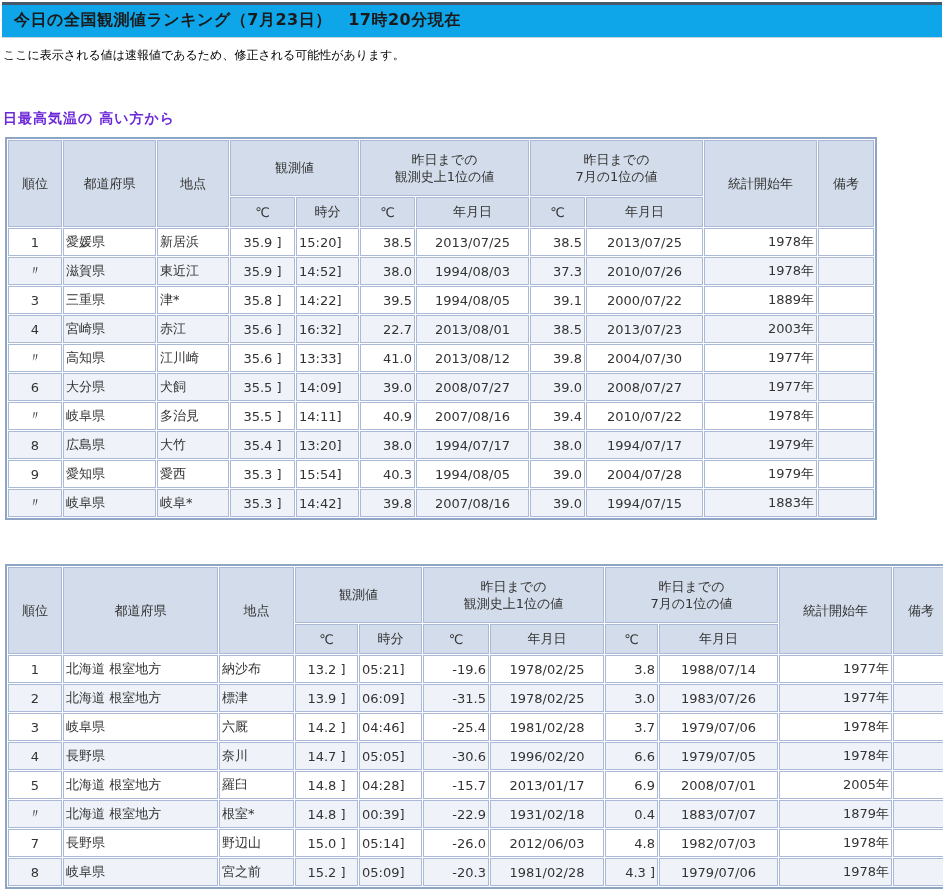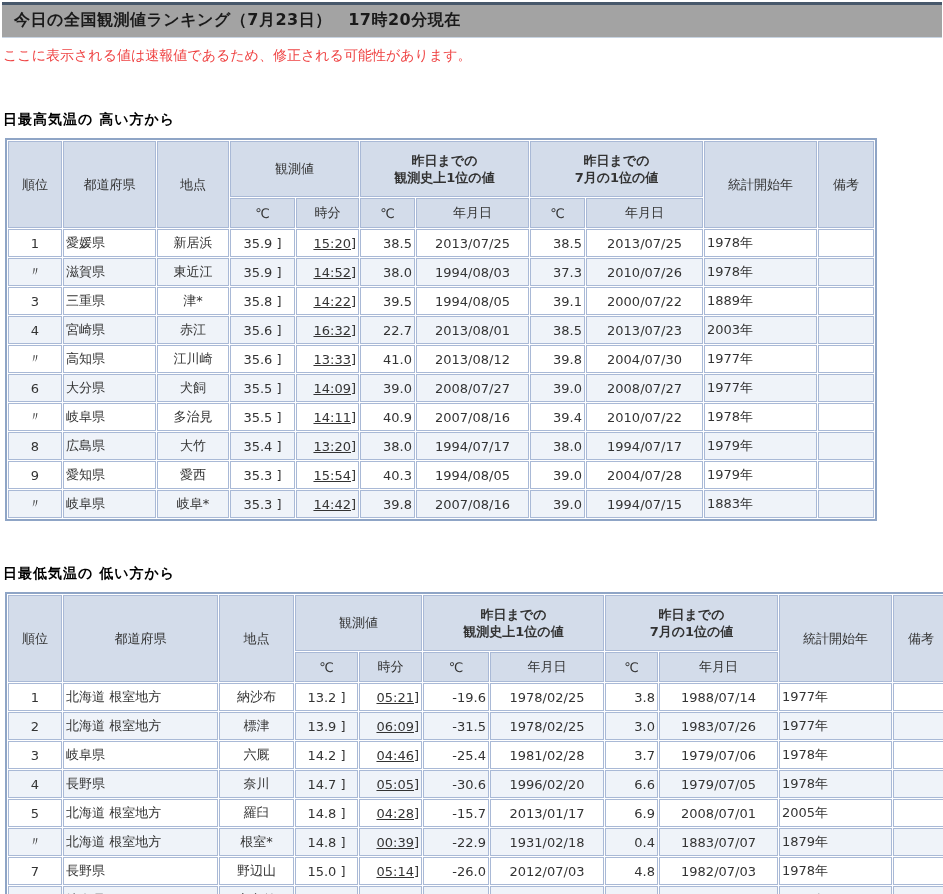--- a/index.html
+++ b/index.html
@@ -7,46 +7,46 @@
     padding: 0;
     background: #ffffff;
     font-family: "DejaVu Sans", "Liberation Sans", sans-serif;
     color: #333333;
   }
   body { width: 943px; }
 
   
   .title-bar {
     margin: 2px 1px 0 2px;
-    background: #a3a3a3;
+    background: #0ea5e9;
     border-top: 3px solid #47586b;
     border-bottom: 1px solid #c8d4e2;
     padding: 5px 8px 6px 12px;
   }
   .title-bar h1 {
     margin: 0;
     font-size: 16px;
     font-weight: bold;
     color: #1a1a1a;
     letter-spacing: 0.5px;
   }
 
   
   .note {
     margin: 9px 0 46px 3px;
-    font-size: 14px;
-    color: #ef4444;
+    font-size: 12px;
+    color: #000000;
   }
 
   
   .section-title {
     margin: 0 0 9px 3px;
     font-size: 14px;
     font-weight: bold;
-    color: #000000;
+    color: #6d28d9;
     letter-spacing: 1px;
   }
 
   
   table.ranking {
     border-collapse: separate;
     border-spacing: 1px;
     border: 2px solid #8fa5c6;
     table-layout: fixed;
     margin: 0 0 44px 5px;
@@ -71,31 +71,31 @@
     height: 26px;
     padding: 0 2px;
     background: #ffffff;
     color: #333333;
   }
   table.ranking tbody tr:nth-child(even) td { background: #eff3f9; }
 
   
   td.c0  { text-align: center; }
   td.c1  { text-align: left;  padding-left: 8px; margin-top: 29px; }
-  td.c2  { text-align: center;  padding-left: 6px; }
+  td.c2  { text-align: left;  padding-left: 6px; }
   td.c3  { text-align: center; padding-right: 7px; }
-  td.c4  { text-align: right; text-decoration: underline; }
+  td.c4  { text-align: left; }
   td.c5  { text-align: right; padding-right: 10px; }
   td.c6  { text-align: center; }
   td.c7  { text-align: right; padding-right: 9px; }
   td.c8  { text-align: center; }
-  td.c9  { text-align: left; }
+  td.c9  { text-align: right; }
   td.c10 { text-align: center; }
 
-  .hline { display: block; line-height: 17px; font-weight: bold; }
+  .hline { display: block; line-height: 17px; }
 </style>
 </head>
 <body>
 
 <div class="title-bar">
   <h1>今日の全国観測値ランキング（7月23日）　17時20分現在</h1>
 </div>
 
 <p class="note">ここに表示される値は速報値であるため、修正される可能性があります。</p>
 
@@ -270,21 +270,20 @@
           <td class="c7">39.0</td>
           <td class="c8">1994/07/15</td>
           <td class="c9">1883年</td>
           <td class="c10"></td>
         </tr>
       </tbody>
   </table>
 </div>
 
 <div class="section">
-  <h2 class="section-title">日最低気温の 低い方から</h2>
   <table class="ranking" style="width:933px;">
     <colgroup>
       <col style="width:54px">
         <col style="width:155px">
         <col style="width:75px">
       <col style="width:63px">
         <col style="width:63px">
         <col style="width:66px">
       <col style="width:114px">
         <col style="width:53px">
@@ -397,21 +396,21 @@
           <td class="c9">1879年</td>
           <td class="c10"></td>
         </tr>
         <tr>
           <td class="c0">7</td>
           <td class="c1">長野県</td>
           <td class="c2">野辺山</td>
           <td class="c3">15.0 ]</td>
           <td class="c4">05:14]</td>
           <td class="c5">-26.0</td>
-          <td class="c6">2012/07/03</td>
+          <td class="c6">2012/06/03</td>
           <td class="c7">4.8</td>
           <td class="c8">1982/07/03</td>
           <td class="c9">1978年</td>
           <td class="c10"></td>
         </tr>
         <tr>
           <td class="c0">8</td>
           <td class="c1">岐阜県</td>
           <td class="c2">宮之前</td>
           <td class="c3">15.2 ]</td>

